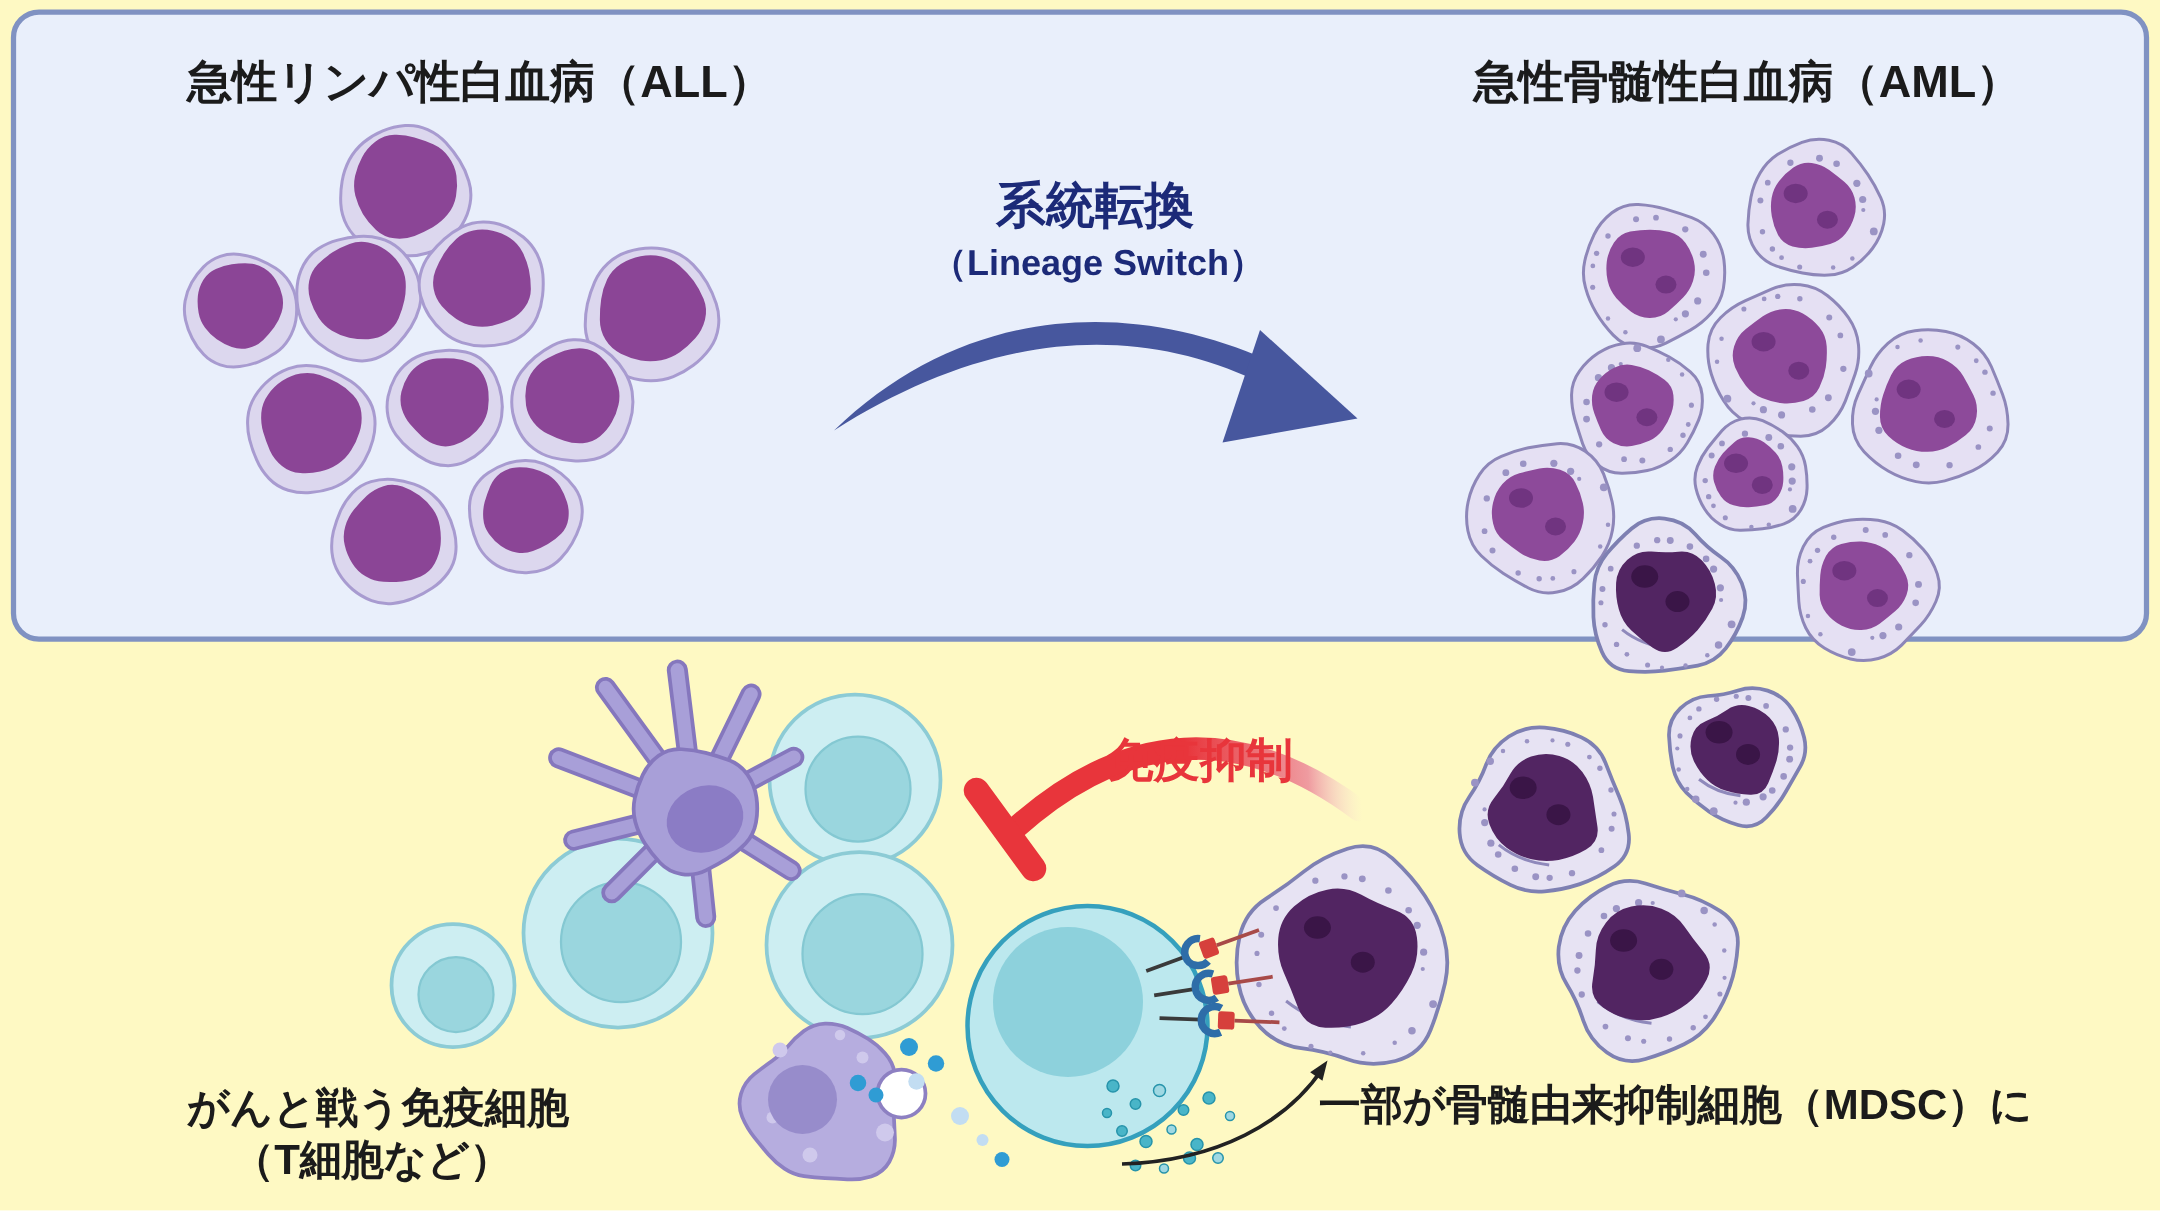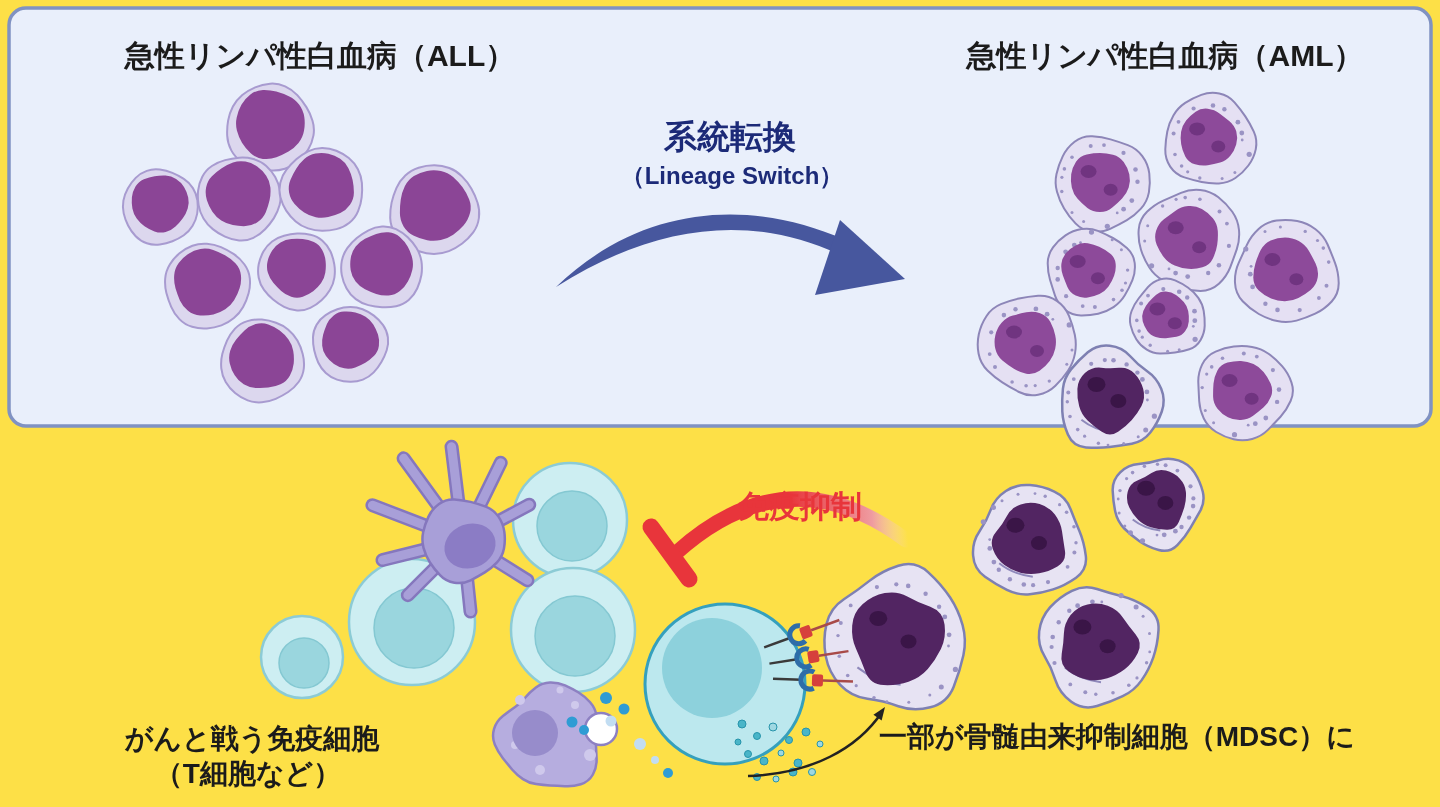--- a/index.html
+++ b/index.html
@@ -1,18 +1,18 @@
 <!DOCTYPE html>
 <html><head>
 <meta charset="utf-8">
 <style>
   html,body{margin:0;padding:0;background:#ffffff;}
   #stage{
     position:relative;width:1440px;height:807px;overflow:hidden;
-    background:#fde047;
+    background:#fef9c3;
     font-family:"Liberation Sans","DejaVu Sans",sans-serif;
   }
   #scene{position:absolute;left:0;top:0;width:1440px;height:807px;}
   .lbl{position:absolute;transform:translate(-50%,-50%);white-space:nowrap;line-height:1.15;}
   .title{font-size:30px;font-weight:700;color:#1b1b1b;}
   .ls-jp{font-size:33px;font-weight:700;color:#1c2a78;}
   .ls-en{font-size:24px;font-weight:700;color:#1c2a78;}
   .immuno{font-size:31px;font-weight:700;color:#e8353b;}
   .caption{font-size:28px;font-weight:600;color:#1b1b1b;}
 </style>
@@ -497,20 +497,20 @@
         </g>
       </g>
 
     <g>
       <path d="M748,776 C812,774 858,748 882,712" fill="none" stroke="#222222" stroke-width="2.5"></path>
       <polygon points="0,0 -13,5 -13,-5" fill="#222222" transform="translate(885,707) rotate(-55)"></polygon>
     </g>
   </svg>
 
   <div class="lbl title" style="left:320px;top:56px;">急性リンパ性白血病（ALL）</div>
-  <div class="lbl title" style="left:1165px;top:56px;">急性リンパ性白血病（AML）</div>
+  <div class="lbl title" style="left:1165px;top:56px;">急性骨髄性白血病（AML）</div>
   <div class="lbl ls-jp" style="left:730px;top:137px;">系統転換</div>
   <div class="lbl ls-en" style="left:732px;top:176px;">（Lineage Switch）</div>
   <div class="lbl immuno" style="left:800px;top:466px;margin-top:41px;">免疫抑制</div>
   <div class="lbl caption" style="left:252px;top:739px;">がんと戦う免疫細胞</div>
   <div class="lbl caption" style="left:248px;top:774px;">（T細胞など）</div>
   <div class="lbl caption" style="left:1117px;top:737px;">一部が骨髄由来抑制細胞（MDSC）に</div>
 </div>
 
 </body></html>

